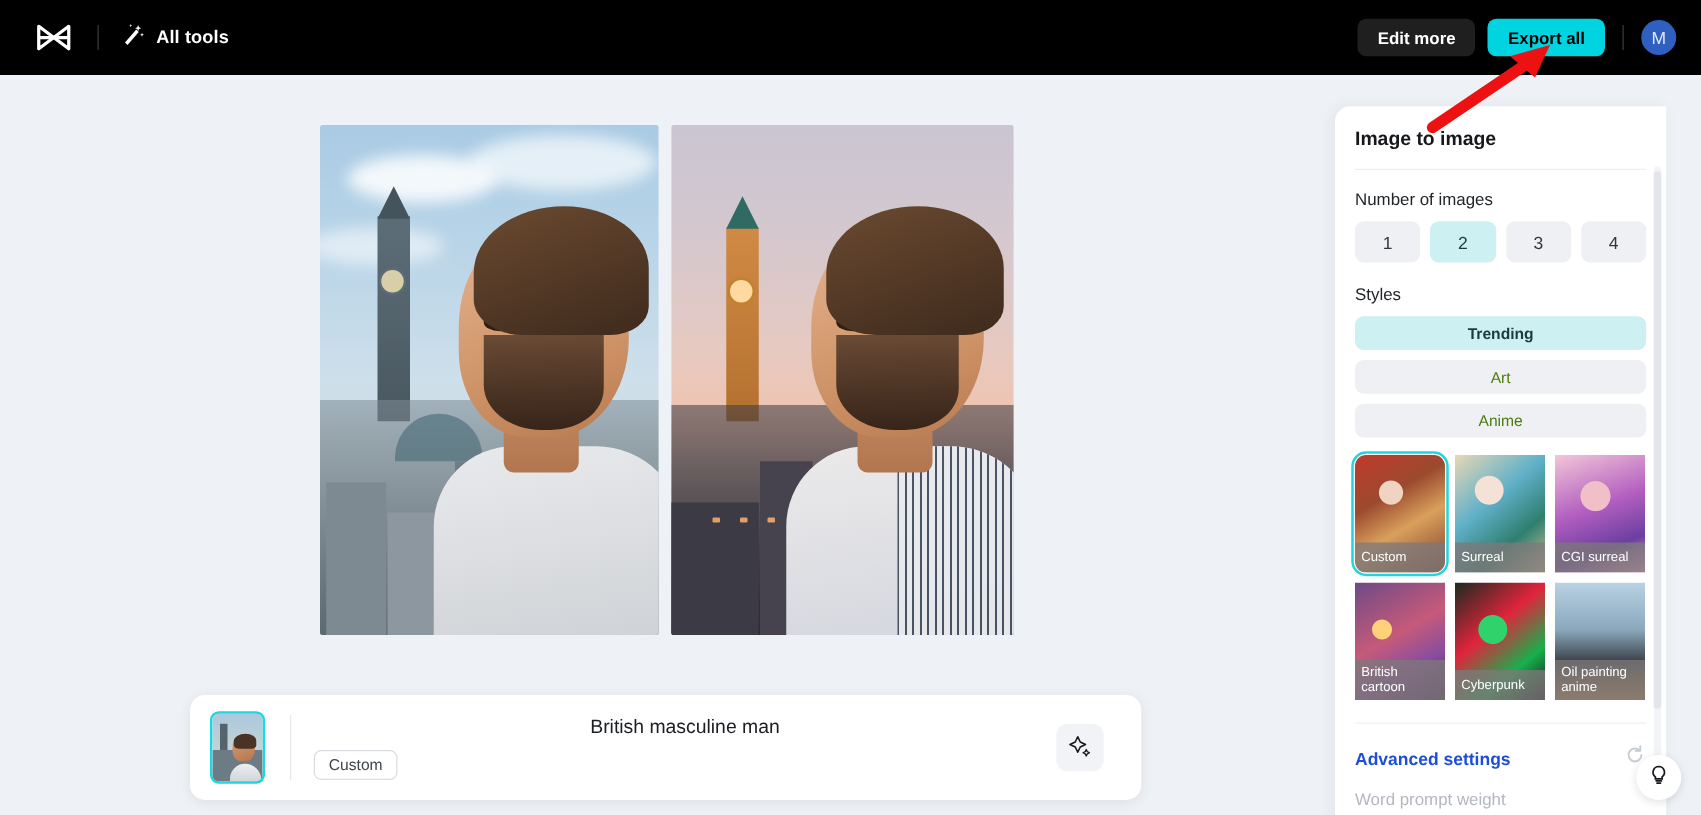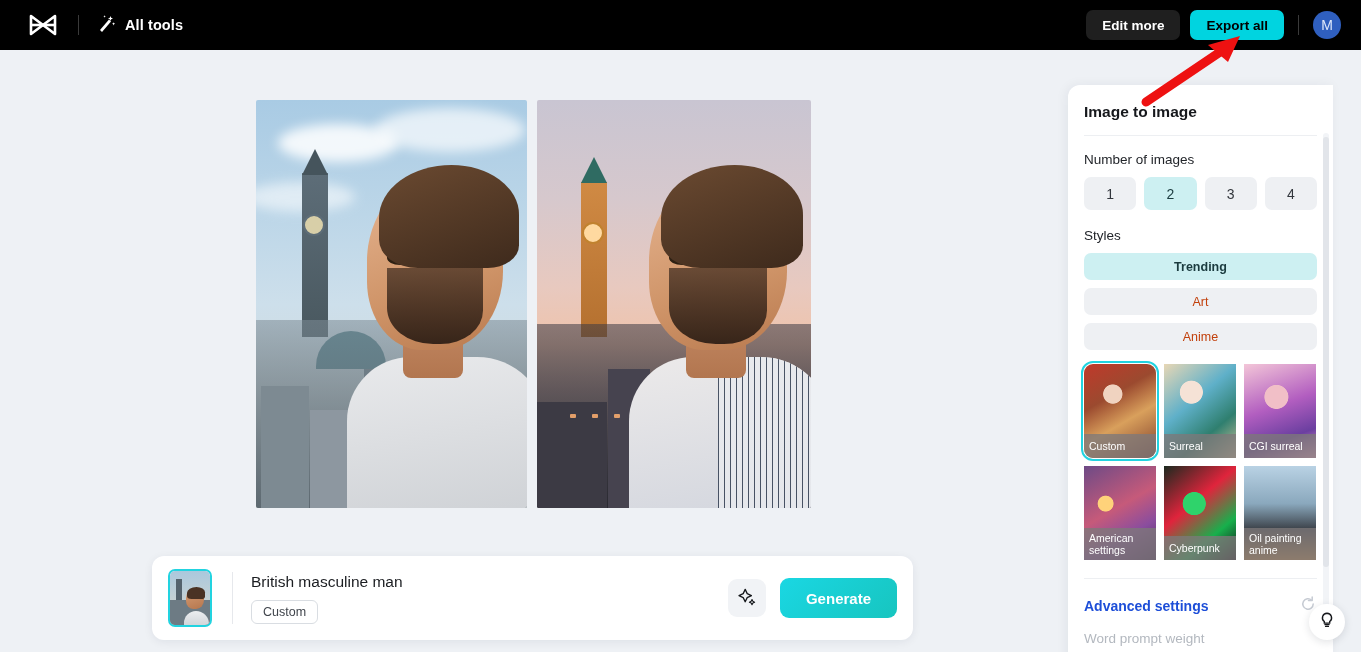--- a/index.html
+++ b/index.html
@@ -6,21 +6,21 @@
   html, body {
     width: 1361px; height: 652px;
     font-family: "Liberation Sans", sans-serif;
     background: #eef1f5;
     overflow: hidden;
   }
   .app { position: relative; width: 1361px; height: 652px; background: #eef1f5; }
 
   
   .topbar {
-    position: absolute; top: 0; left: 0; width: 1361px; height: 50px;
+    position: absolute; top: 0; left: 0; width: 1361px; height: 60px;
     background: #000; display: flex; align-items: center; padding: 0 12px;
   }
   .logo { width: 34px; height: 34px; display: flex; align-items: center; justify-content: center; margin-left: 14px; }
   .topdiv { width: 1px; height: 20px; background: #3a3a3a; margin: 0 18px 0 18px; }
   .alltools { display: flex; align-items: center; gap: 9px; cursor: pointer; }
   .alltools-label { color: #fff; font-size: 14.5px; font-weight: 700; letter-spacing: .1px; }
   .spacer { flex: 1; }
   .btn-editmore {
     background: #1f1f1f; color: #fff; font-size: 13.5px; font-weight: 700;
     border: none; border-radius: 7px; height: 30px; padding: 0 16px; cursor: pointer;
@@ -101,21 +101,21 @@
   .thumb .tower-t { position:absolute; left:16%; top:14%; width:6px; height:52%; background:#54636d; }
   .thumb .man-t { position:absolute; right:2%; bottom:0; width:62%; height:74%; }
   .thumb .head-t { position:absolute; left:8%; bottom:40%; width:70%; height:52%;
     background: linear-gradient(160deg,#d9a077,#b5764d); border-radius:48% 44% 44% 40%; }
   .thumb .hair-t { position:absolute; left:12%; bottom:66%; width:72%; height:28%;
     background:#4a3324; border-radius:56% 50% 24% 28%; }
   .thumb .torso-t { position:absolute; left:0; bottom:0; width:100%; height:36%;
     background: linear-gradient(180deg,#eceef0,#d2d6da); border-radius: 22px 24px 0 0; }
   .pdiv { width: 1px; height: 52px; background: #e6e8ec; margin: 0 18px 0 20px; }
   .ptext { flex: 1; display: flex; flex-direction: column; gap: 9px; }
-  .ptitle { font-size: 15.5px; color: #1b1d21; }
+  .ptitle { font-size: 15.5px; color: #1b1d21; text-align: center; }
   .ptag {
     align-self: flex-start; border: 1px solid #d9dde2; border-radius: 6px;
     padding: 4px 11px; font-size: 12.5px; color: #40454c; cursor: pointer;
   }
   .btn-sparkle {
     width: 38px; height: 38px; border-radius: 9px; background: #f1f3f6;
     display: flex; align-items: center; justify-content: center; margin-right: 14px; cursor: pointer; border: none;
   }
   .btn-generate {
     height: 40px; padding: 0 26px; border: none; border-radius: 9px;
@@ -134,21 +134,21 @@
   .sec-label { font-size: 13.5px; color: #22252a; margin-bottom: 10px; }
   .num-row { display: flex; gap: 8px; margin-bottom: 18px; }
   .num-btn {
     width: 53px; height: 33px; border-radius: 7px; background: #eef0f3; border: none;
     font-size: 14px; color: #33373d; cursor: pointer; font-family: inherit;
   }
   .num-btn.sel { background: #cdf0f2; color: #1b3b3f; }
   .style-tabs { display: flex; gap: 8px; margin: 8px 0 14px 0; flex-direction: column; }
   .style-tab {
     height: 27px; padding: 0 13px; border-radius: 7px; background: #eef0f3; border: none;
-    font-size: 12.5px; color: #c2410c; cursor: pointer; font-family: inherit;
+    font-size: 12.5px; color: #4d7c0f; cursor: pointer; font-family: inherit;
   }
   .style-tab.sel { background: #cdf0f2; color: #1b3b3f; font-weight: 700; }
   .style-grid { display: grid; grid-template-columns: repeat(3, 72px); gap: 8px; }
   .style-card {
     width: 72px; height: 94px; border-radius: 0; overflow: hidden; position: relative; cursor: pointer;
   }
   .style-card.sel { outline: 2px solid #22d3e0; outline-offset: 1px; border-radius: 9px; }
   .style-thumb { position: absolute; inset: 0; }
   .style-name {
     position: absolute; left: 0; right: 0; bottom: 0; min-height: 24px;
@@ -307,21 +307,20 @@
       <div class="ptag">Custom</div>
     </div>
     <button class="btn-sparkle">
       <span>
         <svg width="20" height="20" viewBox="0 0 20 20" fill="none">
           <path d="M8.2 2.4 L10.2 6.6 L14.4 8.6 L10.2 10.6 L8.2 14.8 L6.2 10.6 L2 8.6 L6.2 6.6 Z" stroke="#16181c" stroke-width="1.3" stroke-linejoin="round"></path>
           <path d="M15 12.6 l.85 1.75 1.75.85-1.75.85-.85 1.75-.85-1.75-1.75-.85 1.75-.85z" stroke="#16181c" stroke-width="1.1" stroke-linejoin="round"></path>
         </svg>
       </span>
     </button>
-    <button class="btn-generate">Generate</button>
   </div>
 
   <div class="panel">
     <div class="panel-title">Image to image</div>
     <div class="panel-rule"></div>
 
     <div class="sec-label">Number of images</div>
     <div class="num-row">
       <button class="num-btn">1</button>
       <button class="num-btn sel">2</button>
@@ -344,21 +343,21 @@
       <div class="style-card">
         <div class="style-thumb t-surreal"></div>
         <div class="style-name">Surreal</div>
       </div>
       <div class="style-card">
         <div class="style-thumb t-cgi"></div>
         <div class="style-name">CGI surreal</div>
       </div>
       <div class="style-card">
         <div class="style-thumb t-american"></div>
-        <div class="style-name">American settings</div>
+        <div class="style-name">British cartoon</div>
       </div>
       <div class="style-card">
         <div class="style-thumb t-cyber"></div>
         <div class="style-name">Cyberpunk</div>
       </div>
       <div class="style-card">
         <div class="style-thumb t-oil"></div>
         <div class="style-name">Oil painting anime</div>
       </div>
     </div>

